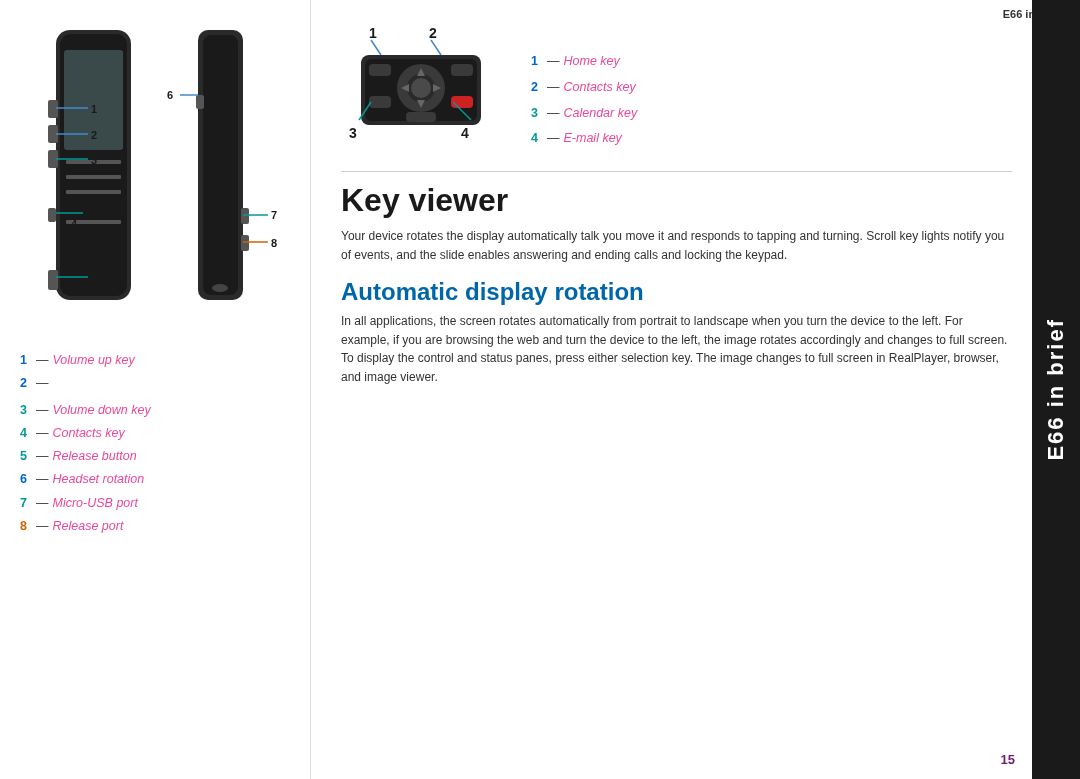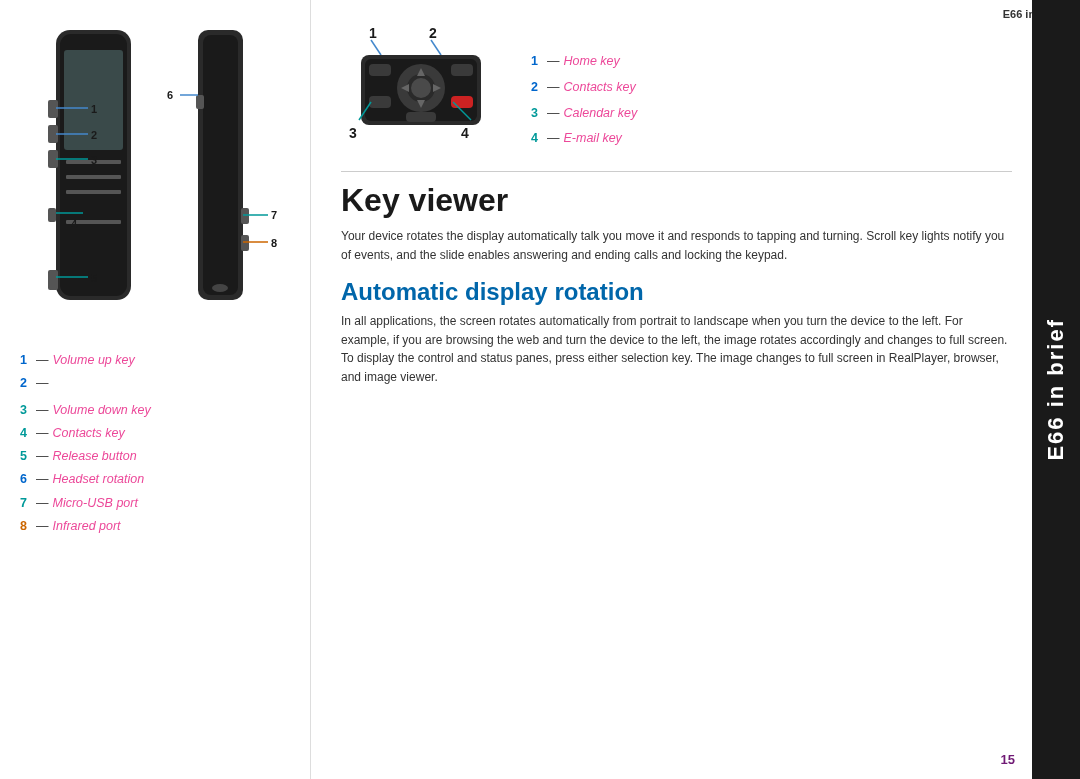--- a/index.html
+++ b/index.html
@@ -261,21 +261,21 @@
         <span class="label-text">Headset rotation</span>
       </div>
       <div class="label-item">
         <span class="label-num teal">7</span>
         <span class="label-dash"> — </span>
         <span class="label-text">Micro-USB port</span>
       </div>
       <div class="label-item">
         <span class="label-num orange">8</span>
         <span class="label-dash"> — </span>
-        <span class="label-text">Infrared port</span>
+        <span class="label-text">Release port</span>
       </div>
     </div>
   </div>
 
   <div class="right-col">
 
     <div class="keypad-section">
       <div class="keypad-image">
         
         <svg viewBox="0 0 160 130" width="160" height="130">

